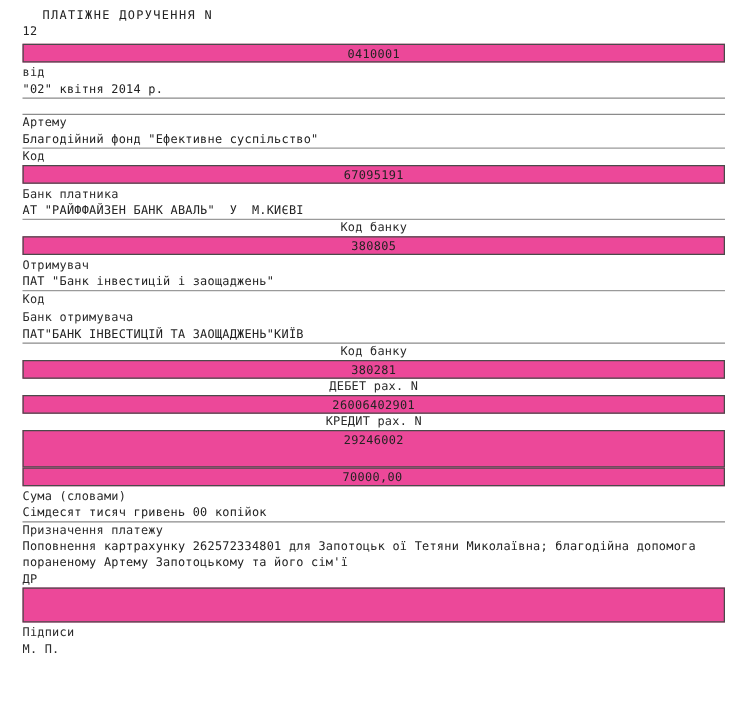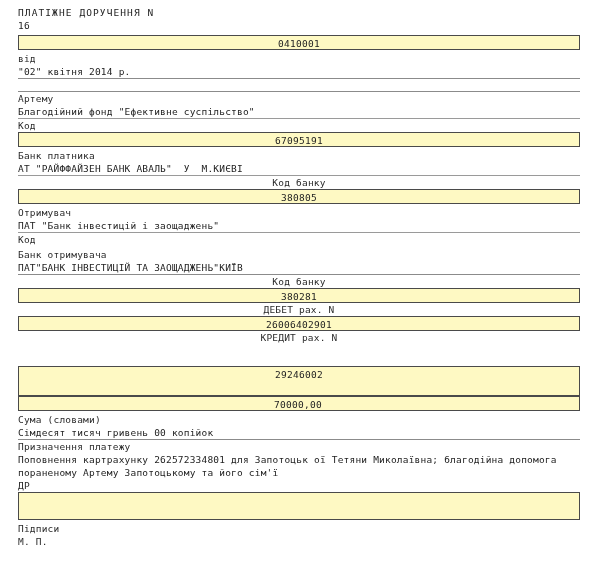--- a/index.html
+++ b/index.html
@@ -31,20 +31,21 @@
     white-space: pre;
     color: #232323;
   }
 
   .title {
     font-size: 9.5px;
     line-height: 13px;
     letter-spacing: 1.1px;
     white-space: pre;
     color: #232323;
+    margin-left: 16px;
   }
 
   .label {
     font-size: 9.5px;
     line-height: 13px;
     letter-spacing: 0.2px;
     white-space: pre;
     color: #2b2b2b;
   }
 
@@ -64,26 +65,25 @@
     border: 1.3px solid #4a4a4a;
     box-sizing: border-box;
     height: 15px;
     line-height: 13px;
     padding: 1px 4px 0 4px;
     text-align: center;
     font-size: 9.5px;
     letter-spacing: 0.3px;
     white-space: pre;
     color: #232323;
-    background: #fef9c3;
+    background: #ec4899;
     width: 100%;
   }
   .box.tall {
     height: 30px;
-    margin-top: 22px;
   }
   .box.empty {
     height: 28px;
   }
   .box.right {
     text-align: center;
     padding-right: 6px;
   }
 
   .centered {
@@ -96,21 +96,21 @@
   .gap3 { height: 3px; }
   .gap12 { height: 12px; }
   .gap20 { height: 20px; }
 </style>
 </head>
 <body>
 
 <div id="doc">
 
   <div class="title">ПЛАТІЖНЕ ДОРУЧЕННЯ N</div>
-  <div class="txt">16</div>
+  <div class="txt">12</div>
   <div class="gap3"></div>
 
   <div class="box">0410001</div>
   <div class="gap2"></div>
 
   <div class="label">від</div>
   <div class="txt">"02" квітня 2014 р.</div>
   <div class="rule"></div>
   <div class="gap12"></div>
   <div class="rule"></div>

